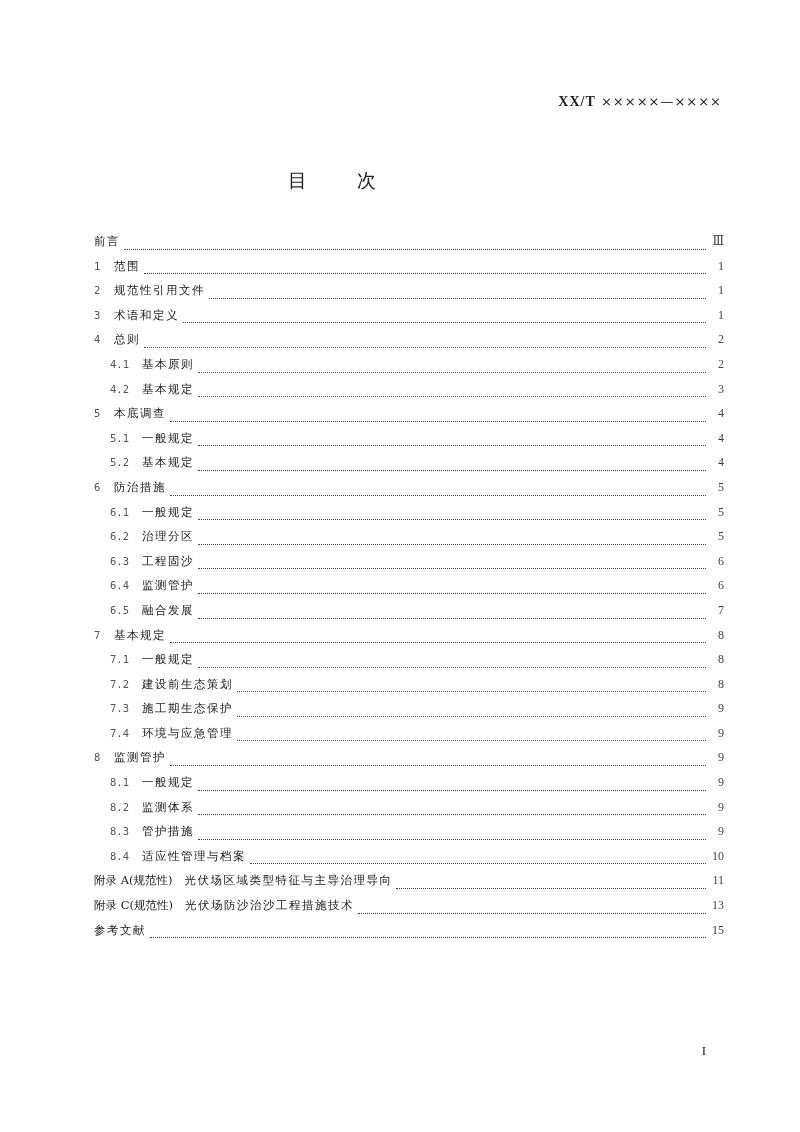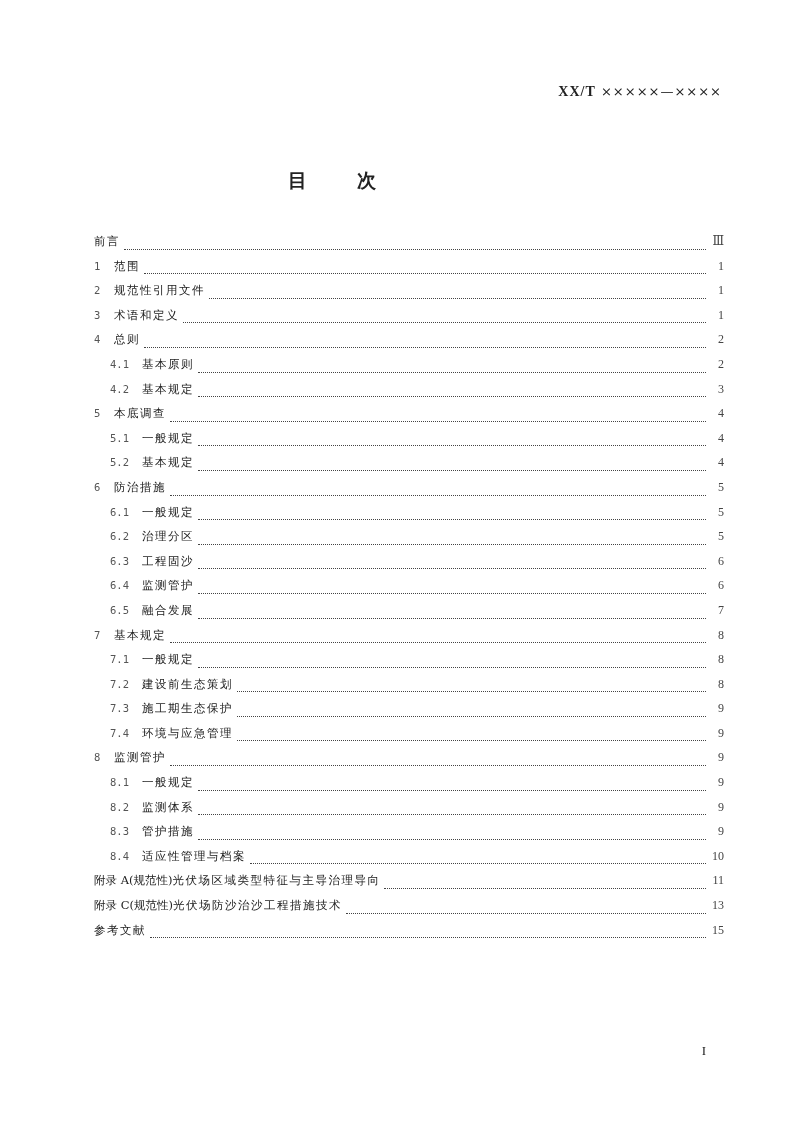--- a/index.html
+++ b/index.html
@@ -10,40 +10,40 @@
   body {
     width: 800px;
     height: 1132px;
     position: relative;
     overflow: hidden;
     font-family: "DejaVu Serif", "Liberation Serif", serif;
     color: #222222;
   }
   .std-code {
     position: absolute;
-    top: 84px;
+    top: 94px;
     right: 78px;
     font-size: 13px;
     letter-spacing: 1px;
     white-space: nowrap;
   }
   .std-code .prefix {
     font-weight: bold;
     font-family: "Liberation Serif", "DejaVu Serif", serif;
     font-size: 14px;
   }
   .doc-title {
     position: absolute;
     top: 168px;
     left: 0;
     width: 664px;
     text-align: center;
     font-family: "DejaVu Sans", "Liberation Sans", sans-serif;
     font-size: 19px;
-    font-weight: bold;
+    font-weight: normal;
     letter-spacing: 0;
   }
   .doc-title span { display: inline-block; }
   .doc-title .gap { width: 50px; }
   .toc {
     position: absolute;
     top: 229px;
     left: 94px;
     width: 630px;
   }
@@ -57,21 +57,21 @@
   }
   .toc-row.level2 { padding-left: 16px; }
   .toc-row .num {
     display: inline-block;
     color: #555;
     font-family: "DejaVu Sans Mono", "Liberation Mono", monospace;
     font-size: 10.5px;
   }
   .toc-row.level1 .num { width: 20px; }
   .toc-row.level2 .num { width: 32px; }
-  .toc-row.appendix .num { width: auto; color: #222; font-family: "DejaVu Serif", serif; font-size: 11.5px; }
+  .toc-row.appendix .num { width: auto; margin-right: 12px; color: #222; font-family: "DejaVu Serif", serif; font-size: 11.5px; }
   .toc-row .label {
     letter-spacing: 1.5px;
   }
   .toc-row .leader {
     flex: 1;
     margin: 0 4px;
     border-bottom: 1.5px dotted #444;
     position: relative;
     top: -4px;
     height: 0;

